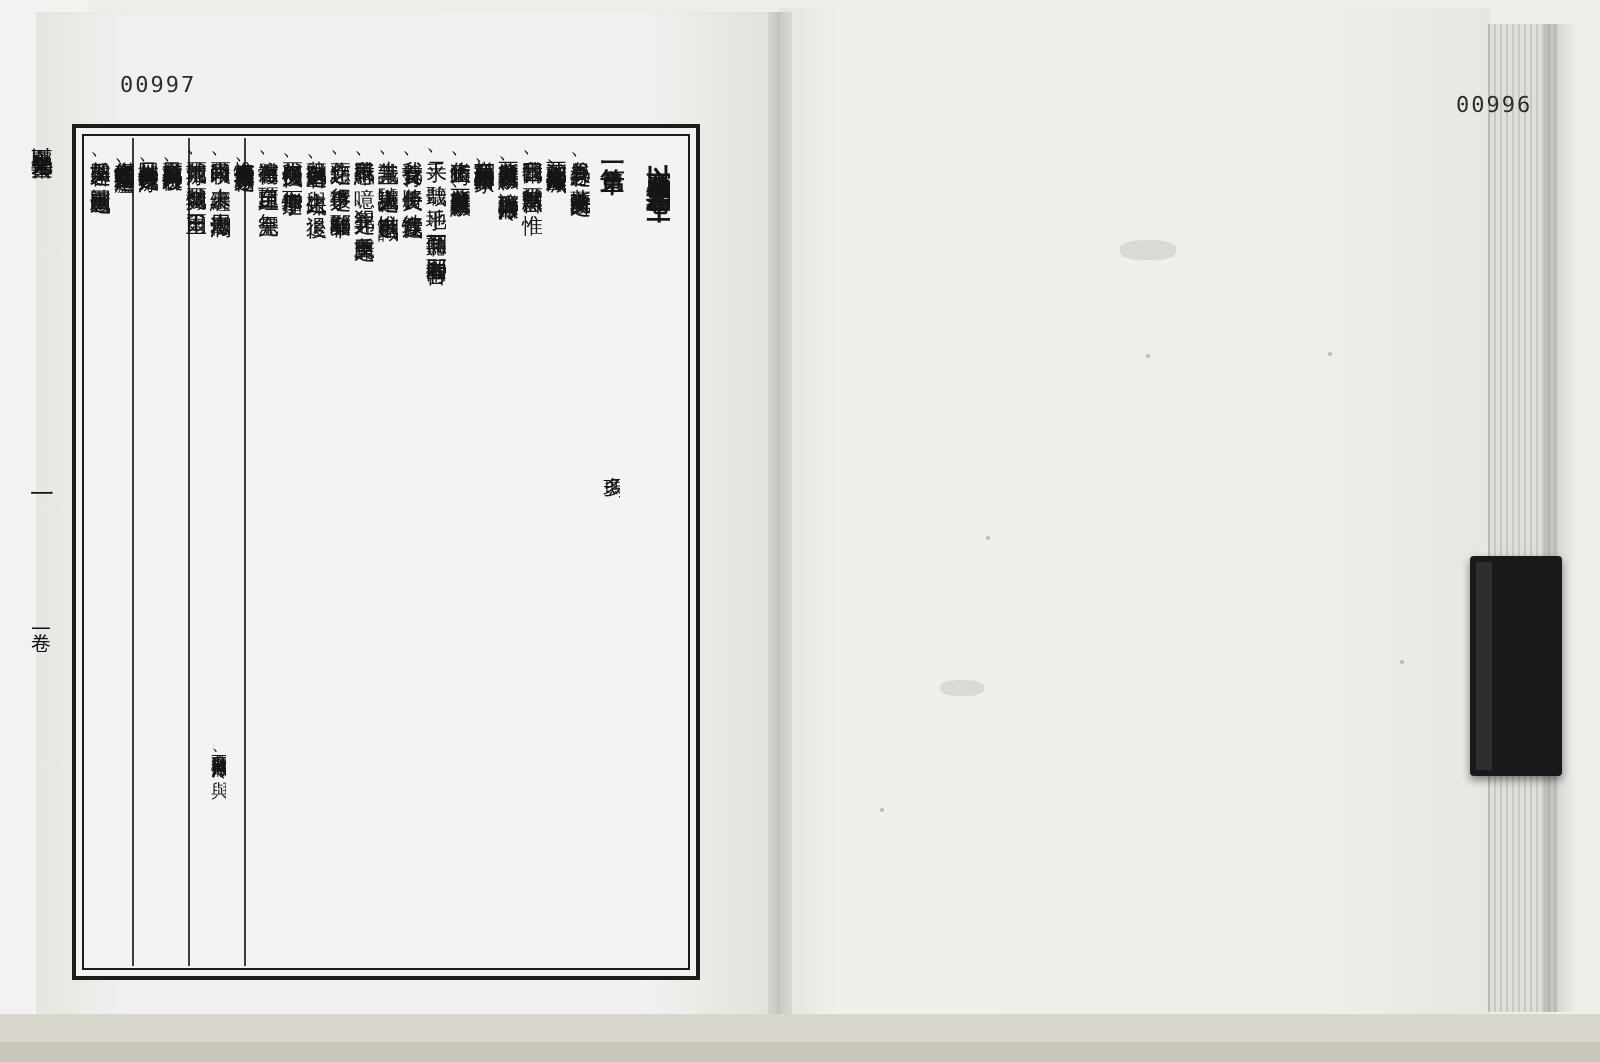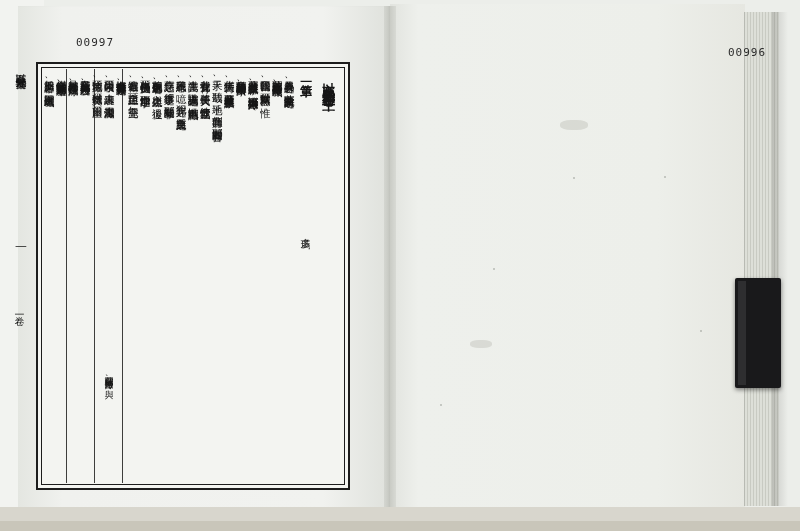--- a/index.html
+++ b/index.html
@@ -96,21 +96,21 @@
     background: #2e2e30;
   }
   
   .stamp {
     position: absolute;
     font-family: "DejaVu Sans Mono", monospace;
     font-size: 11px;
     letter-spacing: 1px;
     color: #2b2b2b;
   }
-  .stamp-left { left: 76px; top: 36px; }
+  .stamp-left { left: 60px; top: 36px; }
   .stamp-right { left: 688px; top: 46px; margin-left: 40px; }
 
   
   .frame {
     position: absolute;
     left: 36px; top: 62px;
     width: 314px; height: 428px;
     border: 2px solid #1c1c1c;
     background: #f3f4f1;
     box-sizing: border-box;

